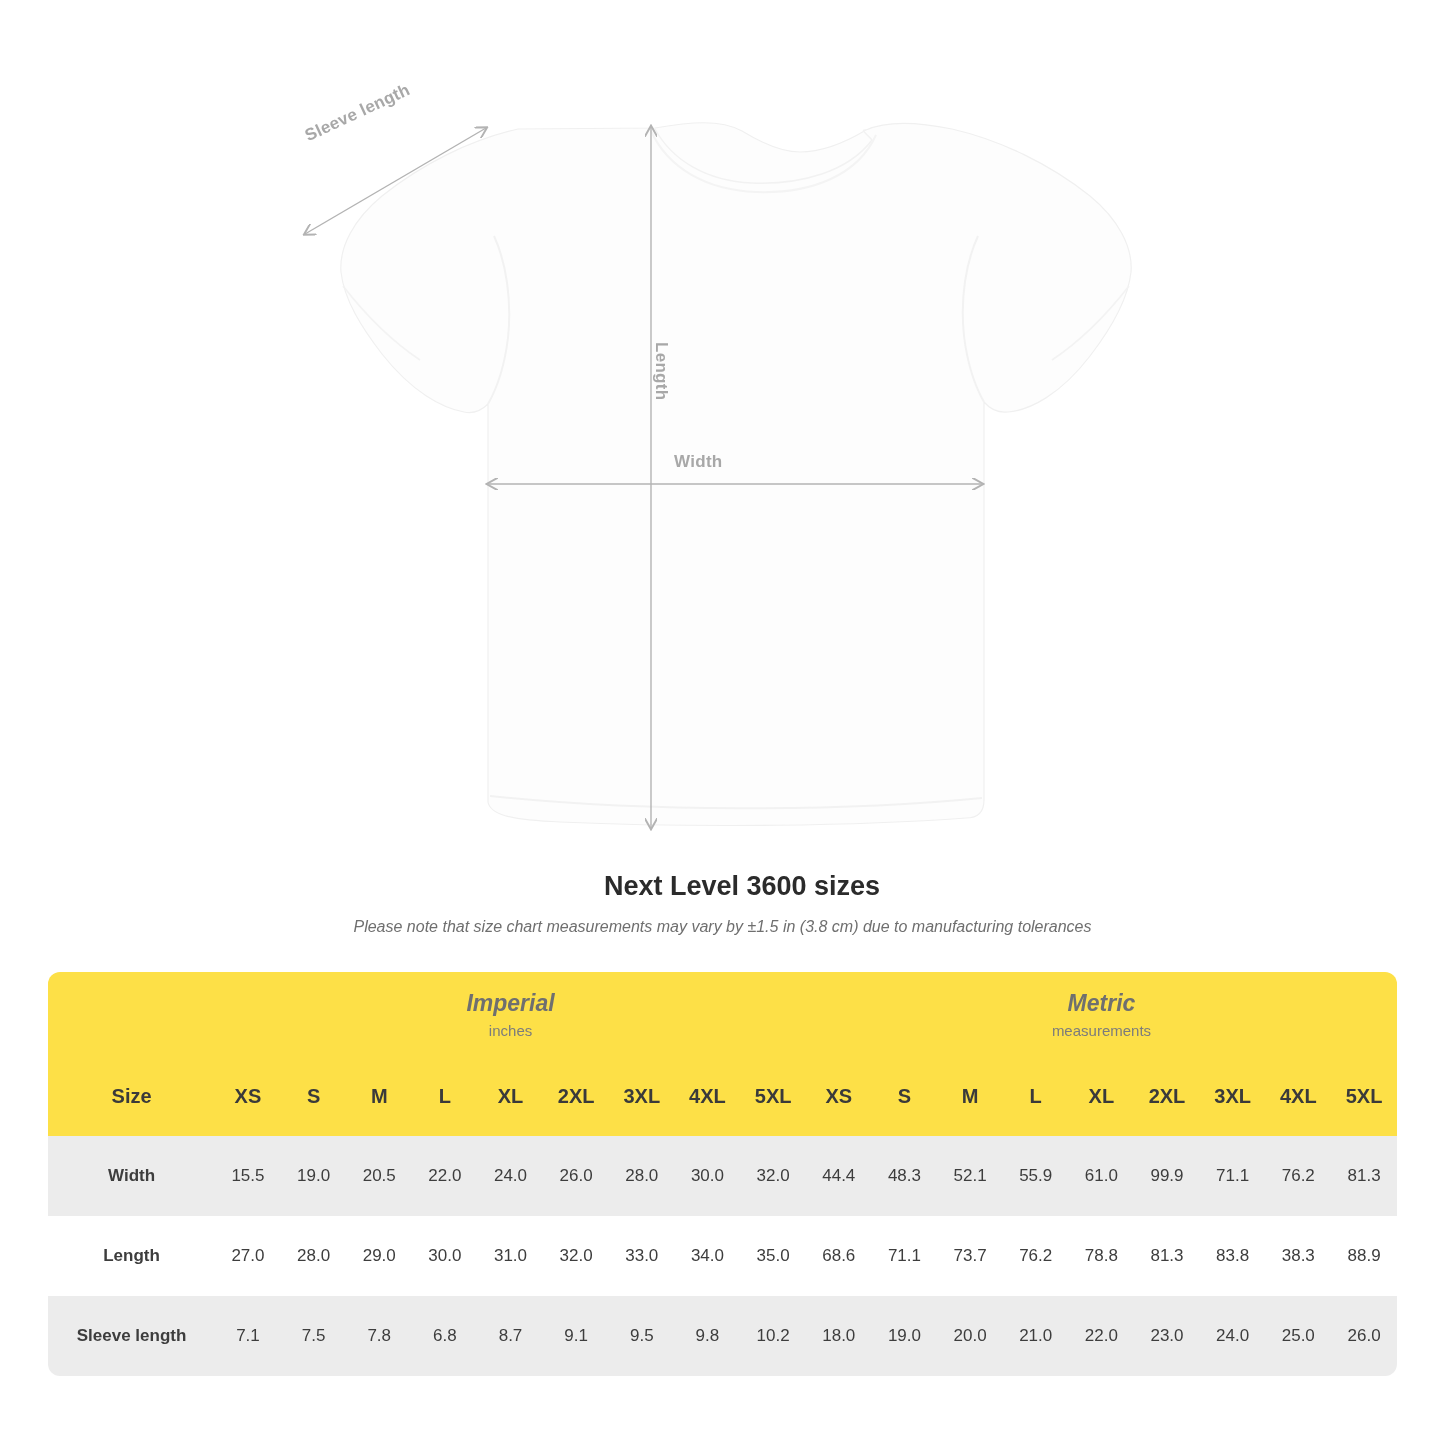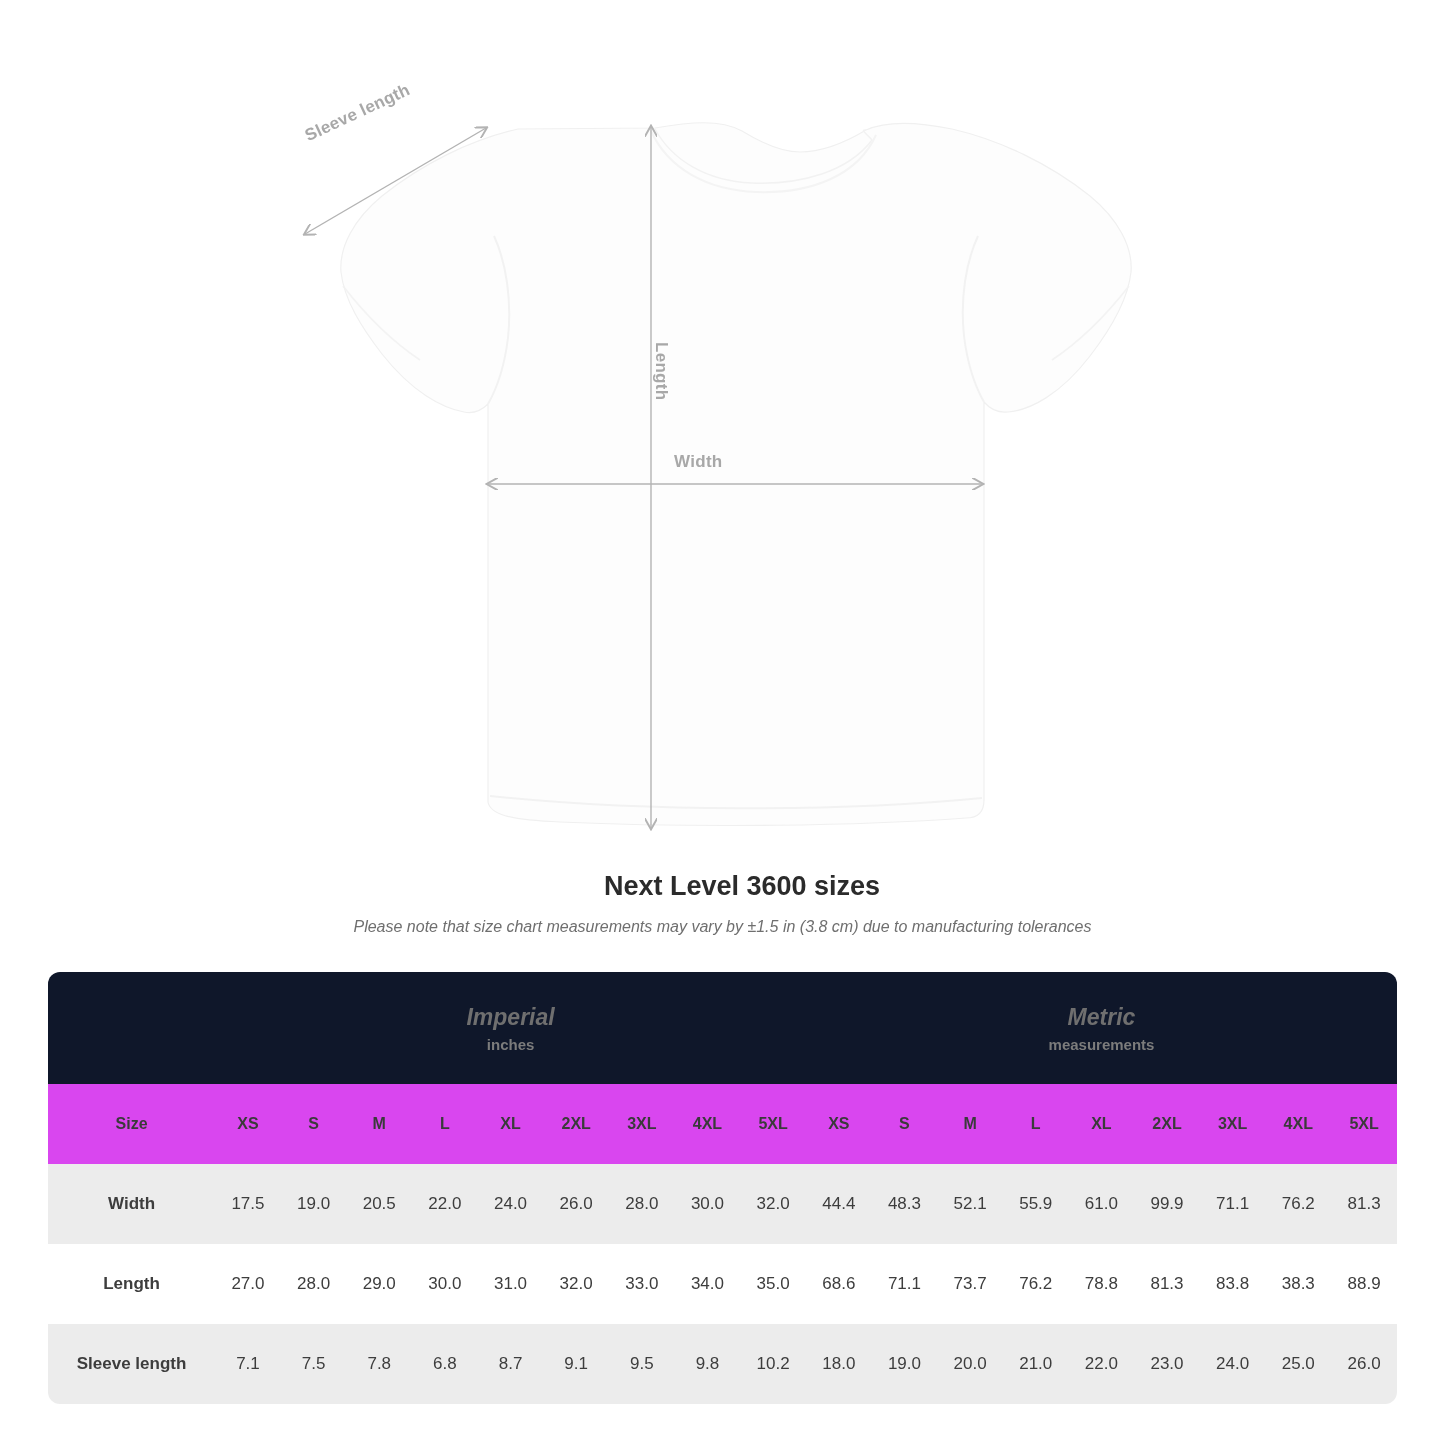--- a/index.html
+++ b/index.html
@@ -86,42 +86,42 @@
     width: 1349px;
     table-layout: fixed;
   }
   table.size-table td,
   table.size-table th {
     text-align: center;
     vertical-align: middle;
     border: none;
   }
   .unit-head {
-    height: 112px;
-    background: #0f172a;
+    height: 84px;
+    background: #fde047;
     border-radius: 12px;
   }
   .unit-system {
     font-size: 23px;
     font-weight: bold;
     font-style: italic;
     color: #6f6f6f;
     line-height: 1.25;
   }
   .unit-sub {
     font-size: 15px;
     color: #7c7c7c;
-    font-weight: bold;
+    font-weight: normal;
     font-style: normal;
     margin-top: 4px;
   }
   .row-size td {
     height: 78px;
-    background: #d946ef;
-    font-size: 16px;
+    background: #fde047;
+    font-size: 20px;
     font-weight: bold;
     color: #3a3a3a;
   }
   .row-alt td {
     background: #ececec;
   }
   .row-plain td {
     background: #ffffff;
   }
   .data-row td {
@@ -258,21 +258,21 @@
           <td>XL</td>
           <td>2XL</td>
           <td>3XL</td>
           <td>4XL</td>
           <td>5XL</td>
         </tr>
       </thead>
       <tbody>
         <tr class="data-row row-alt">
           <td class="rowlabel">Width</td>
-          <td>17.5</td>
+          <td>15.5</td>
           <td>19.0</td>
           <td>20.5</td>
           <td>22.0</td>
           <td>24.0</td>
           <td>26.0</td>
           <td>28.0</td>
           <td>30.0</td>
           <td>32.0</td>
           <td>44.4</td>
           <td>48.3</td>

